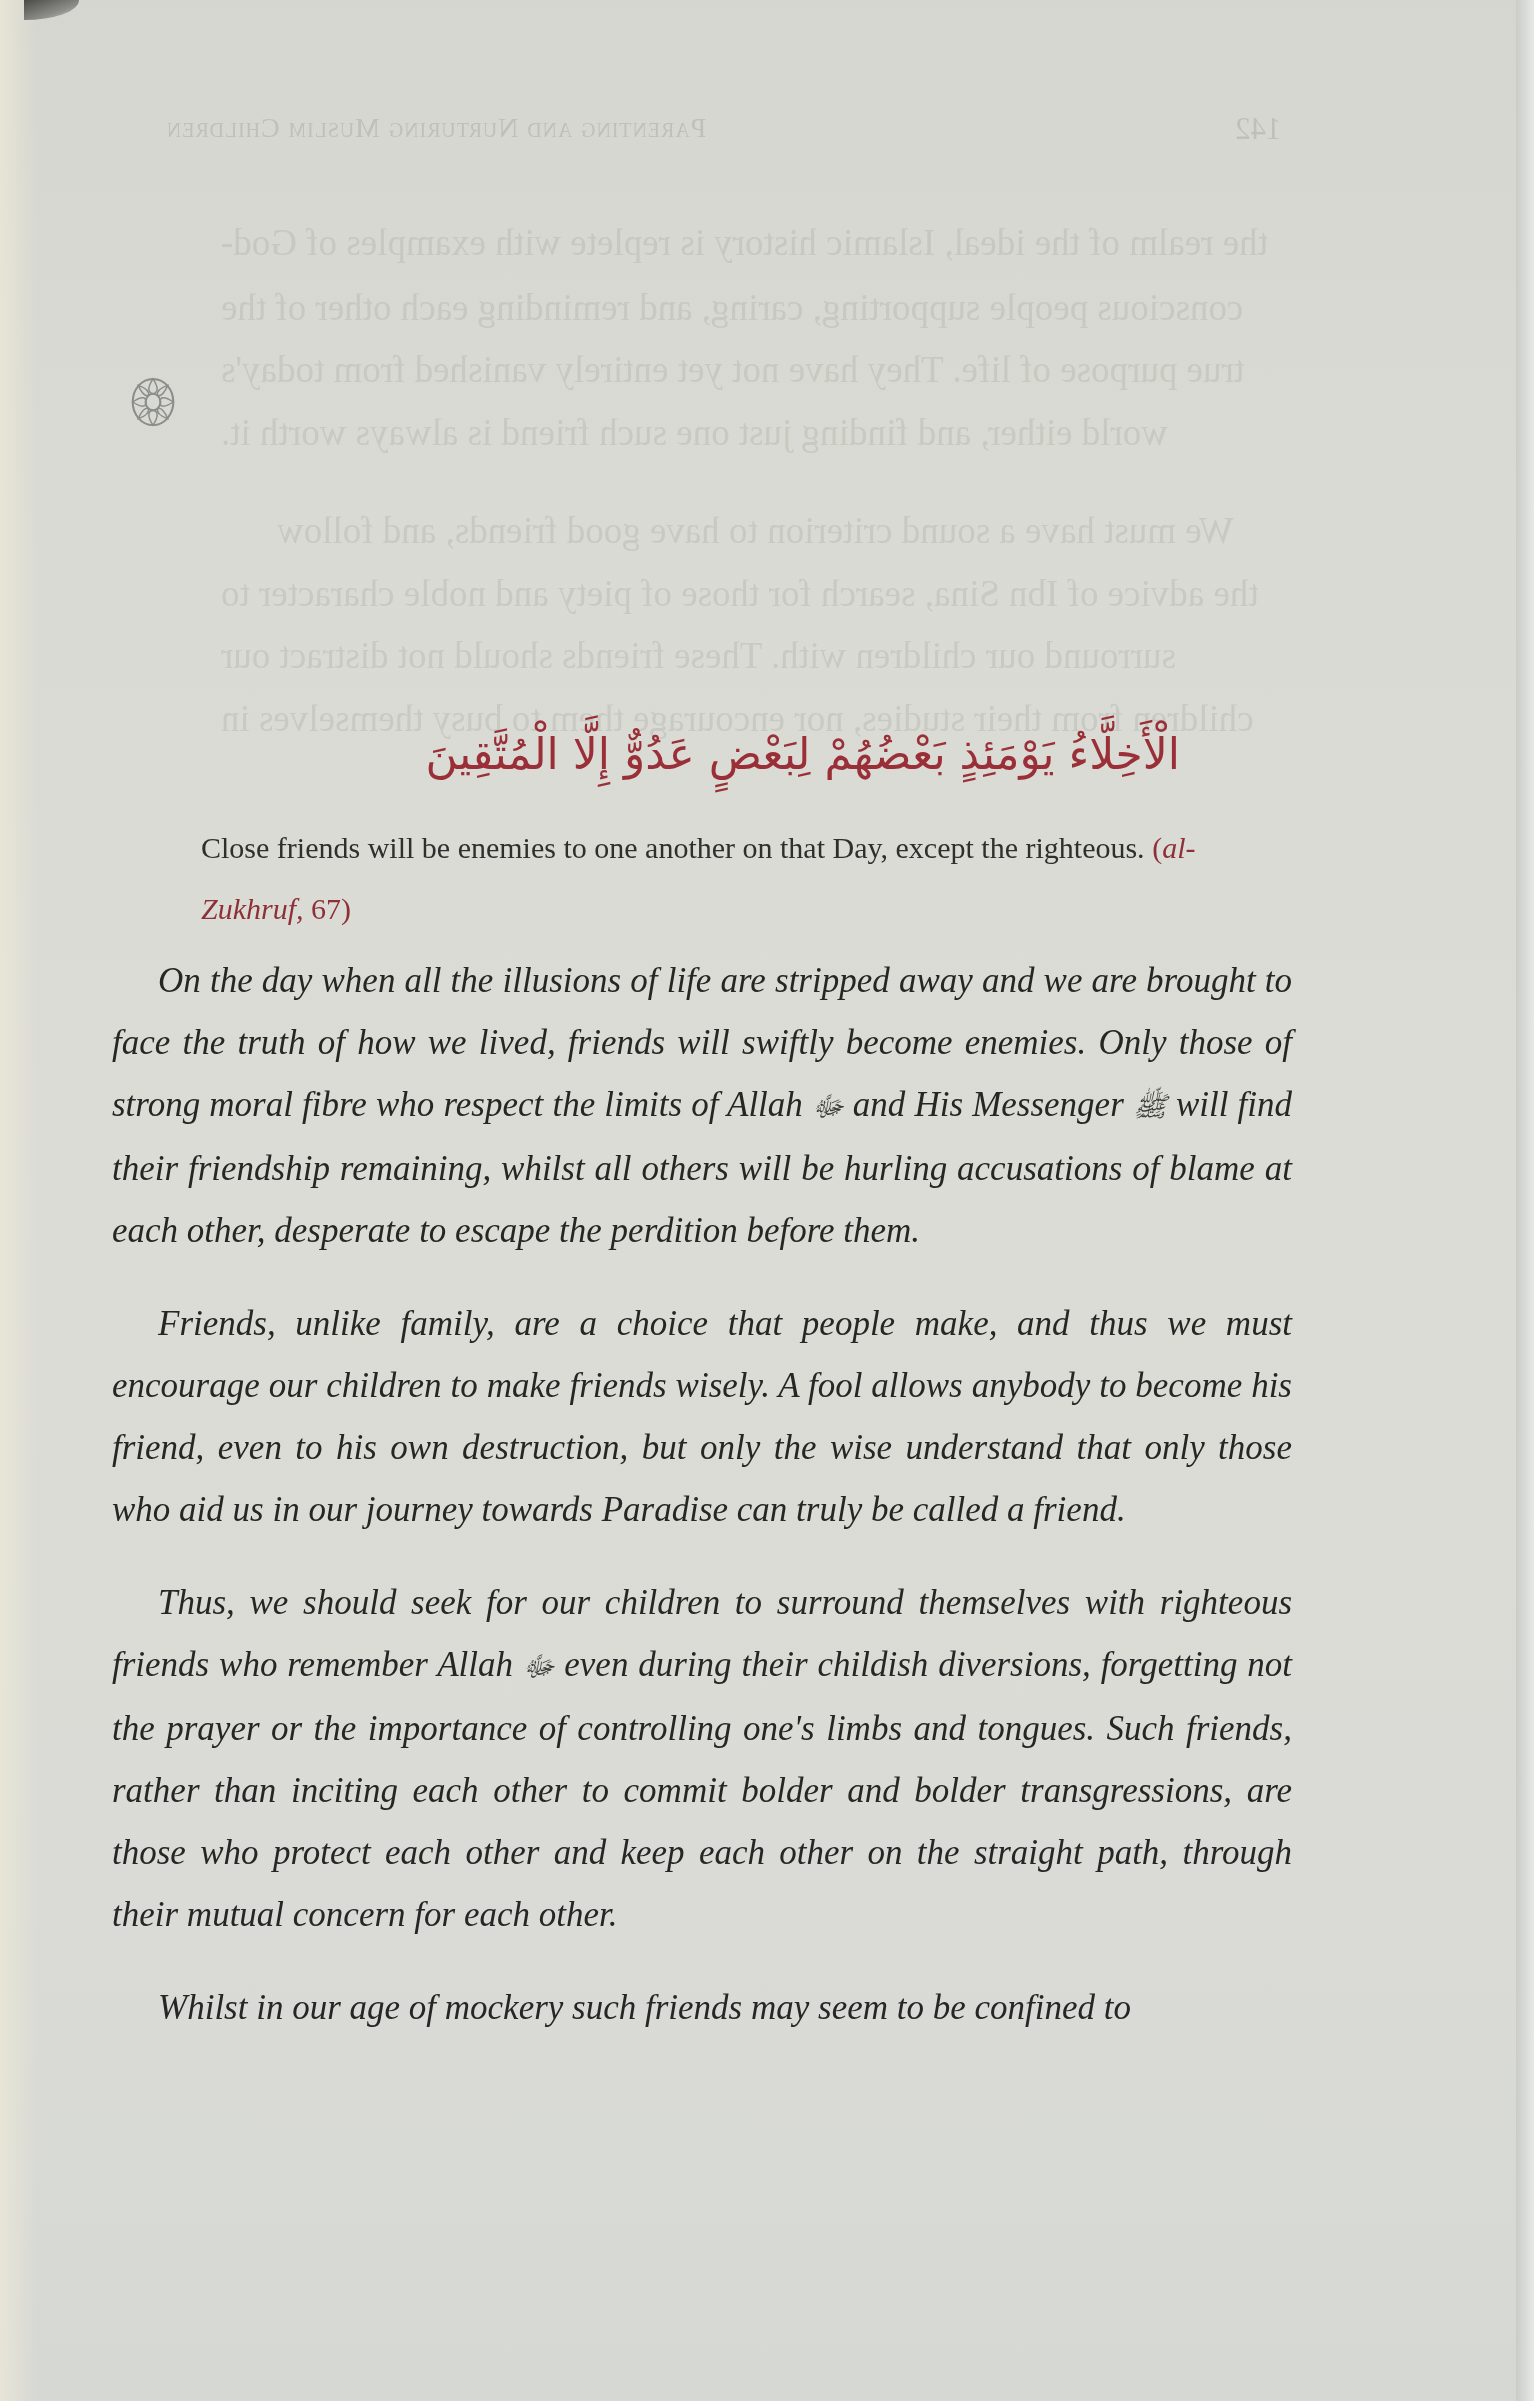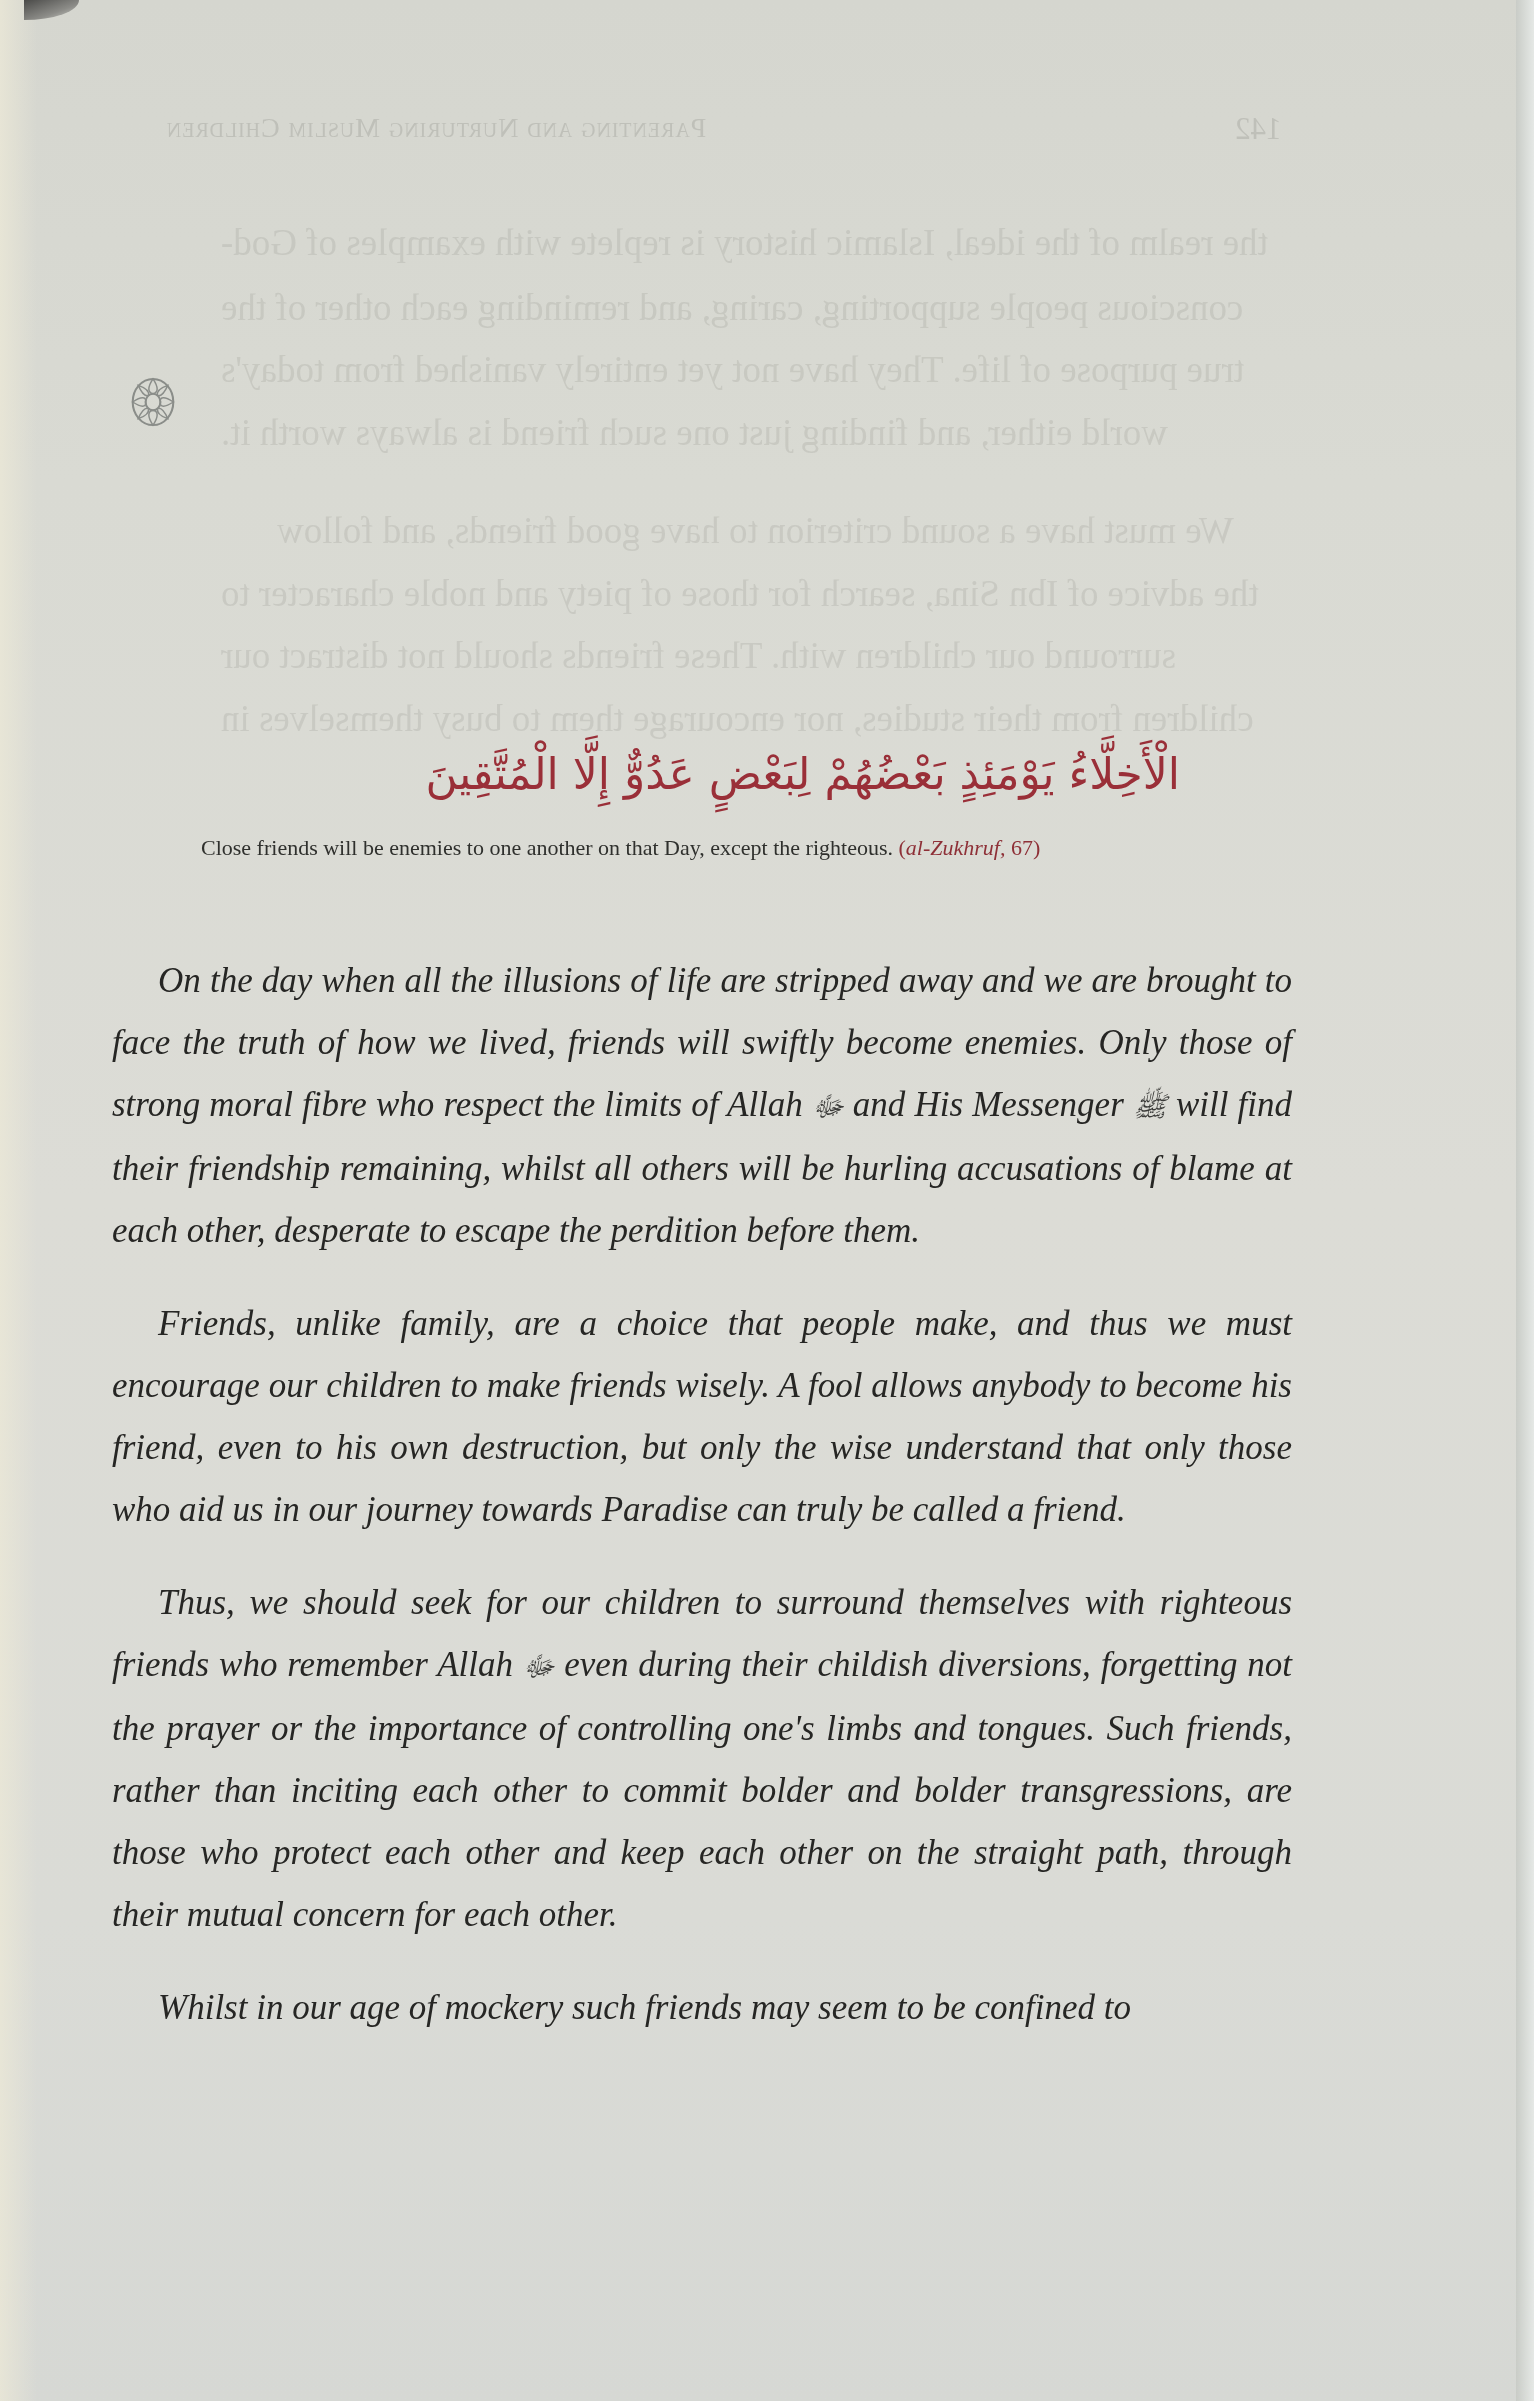--- a/index.html
+++ b/index.html
@@ -91,30 +91,29 @@
       position: absolute;
       left: 498px;
       top: 728px;
       width: 682px;
       text-align: right;
       direction: rtl;
       font-family: "DejaVu Sans", sans-serif;
       font-size: 44px;
       color: #9a2f38;
       white-space: nowrap;
-      margin-top: 20px;
     }
     .verse-translation {
       position: absolute;
       left: 201px;
       top: 817px;
       width: 1014px;
       margin: 0;
       font-family: "Liberation Serif", serif;
-      font-size: 22px;
+      font-size: 30px;
       line-height: 61px;
       color: #2f302d;
     }
     .verse-translation .ref {
       font-style: italic;
       color: #8e3037;
     }
     .verse-translation .ref-num {
       color: #8e3037;
     }

